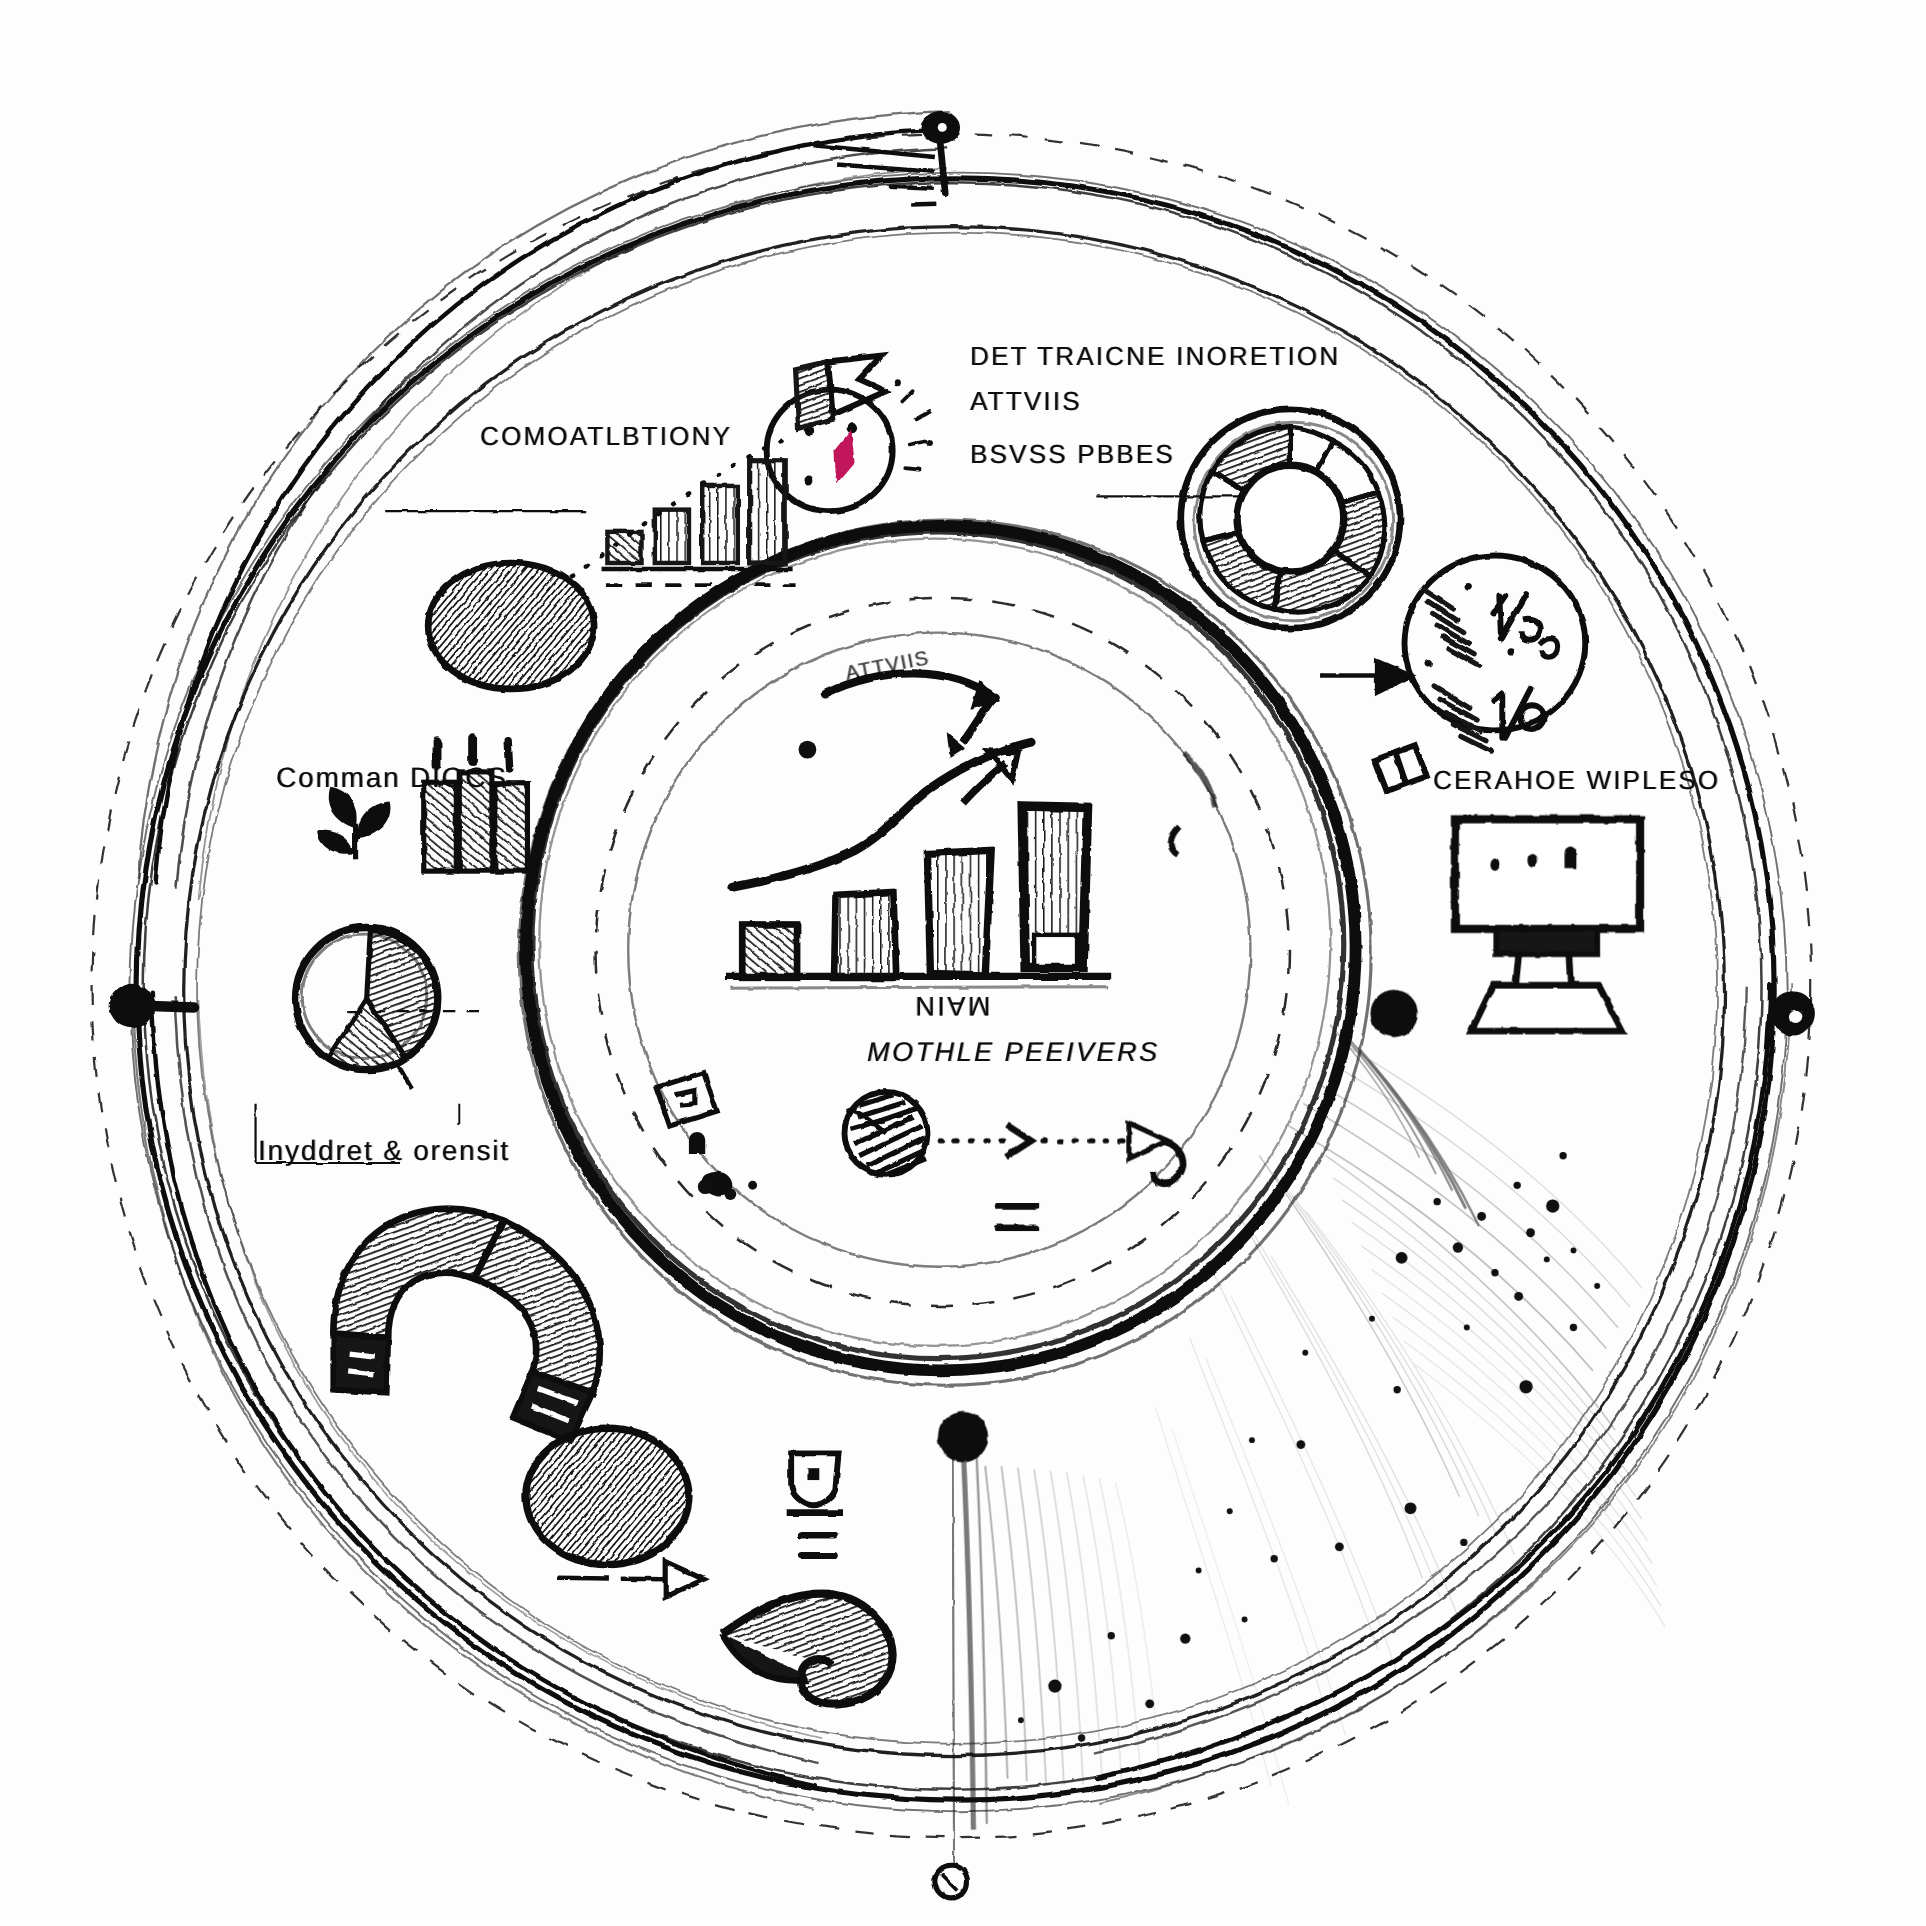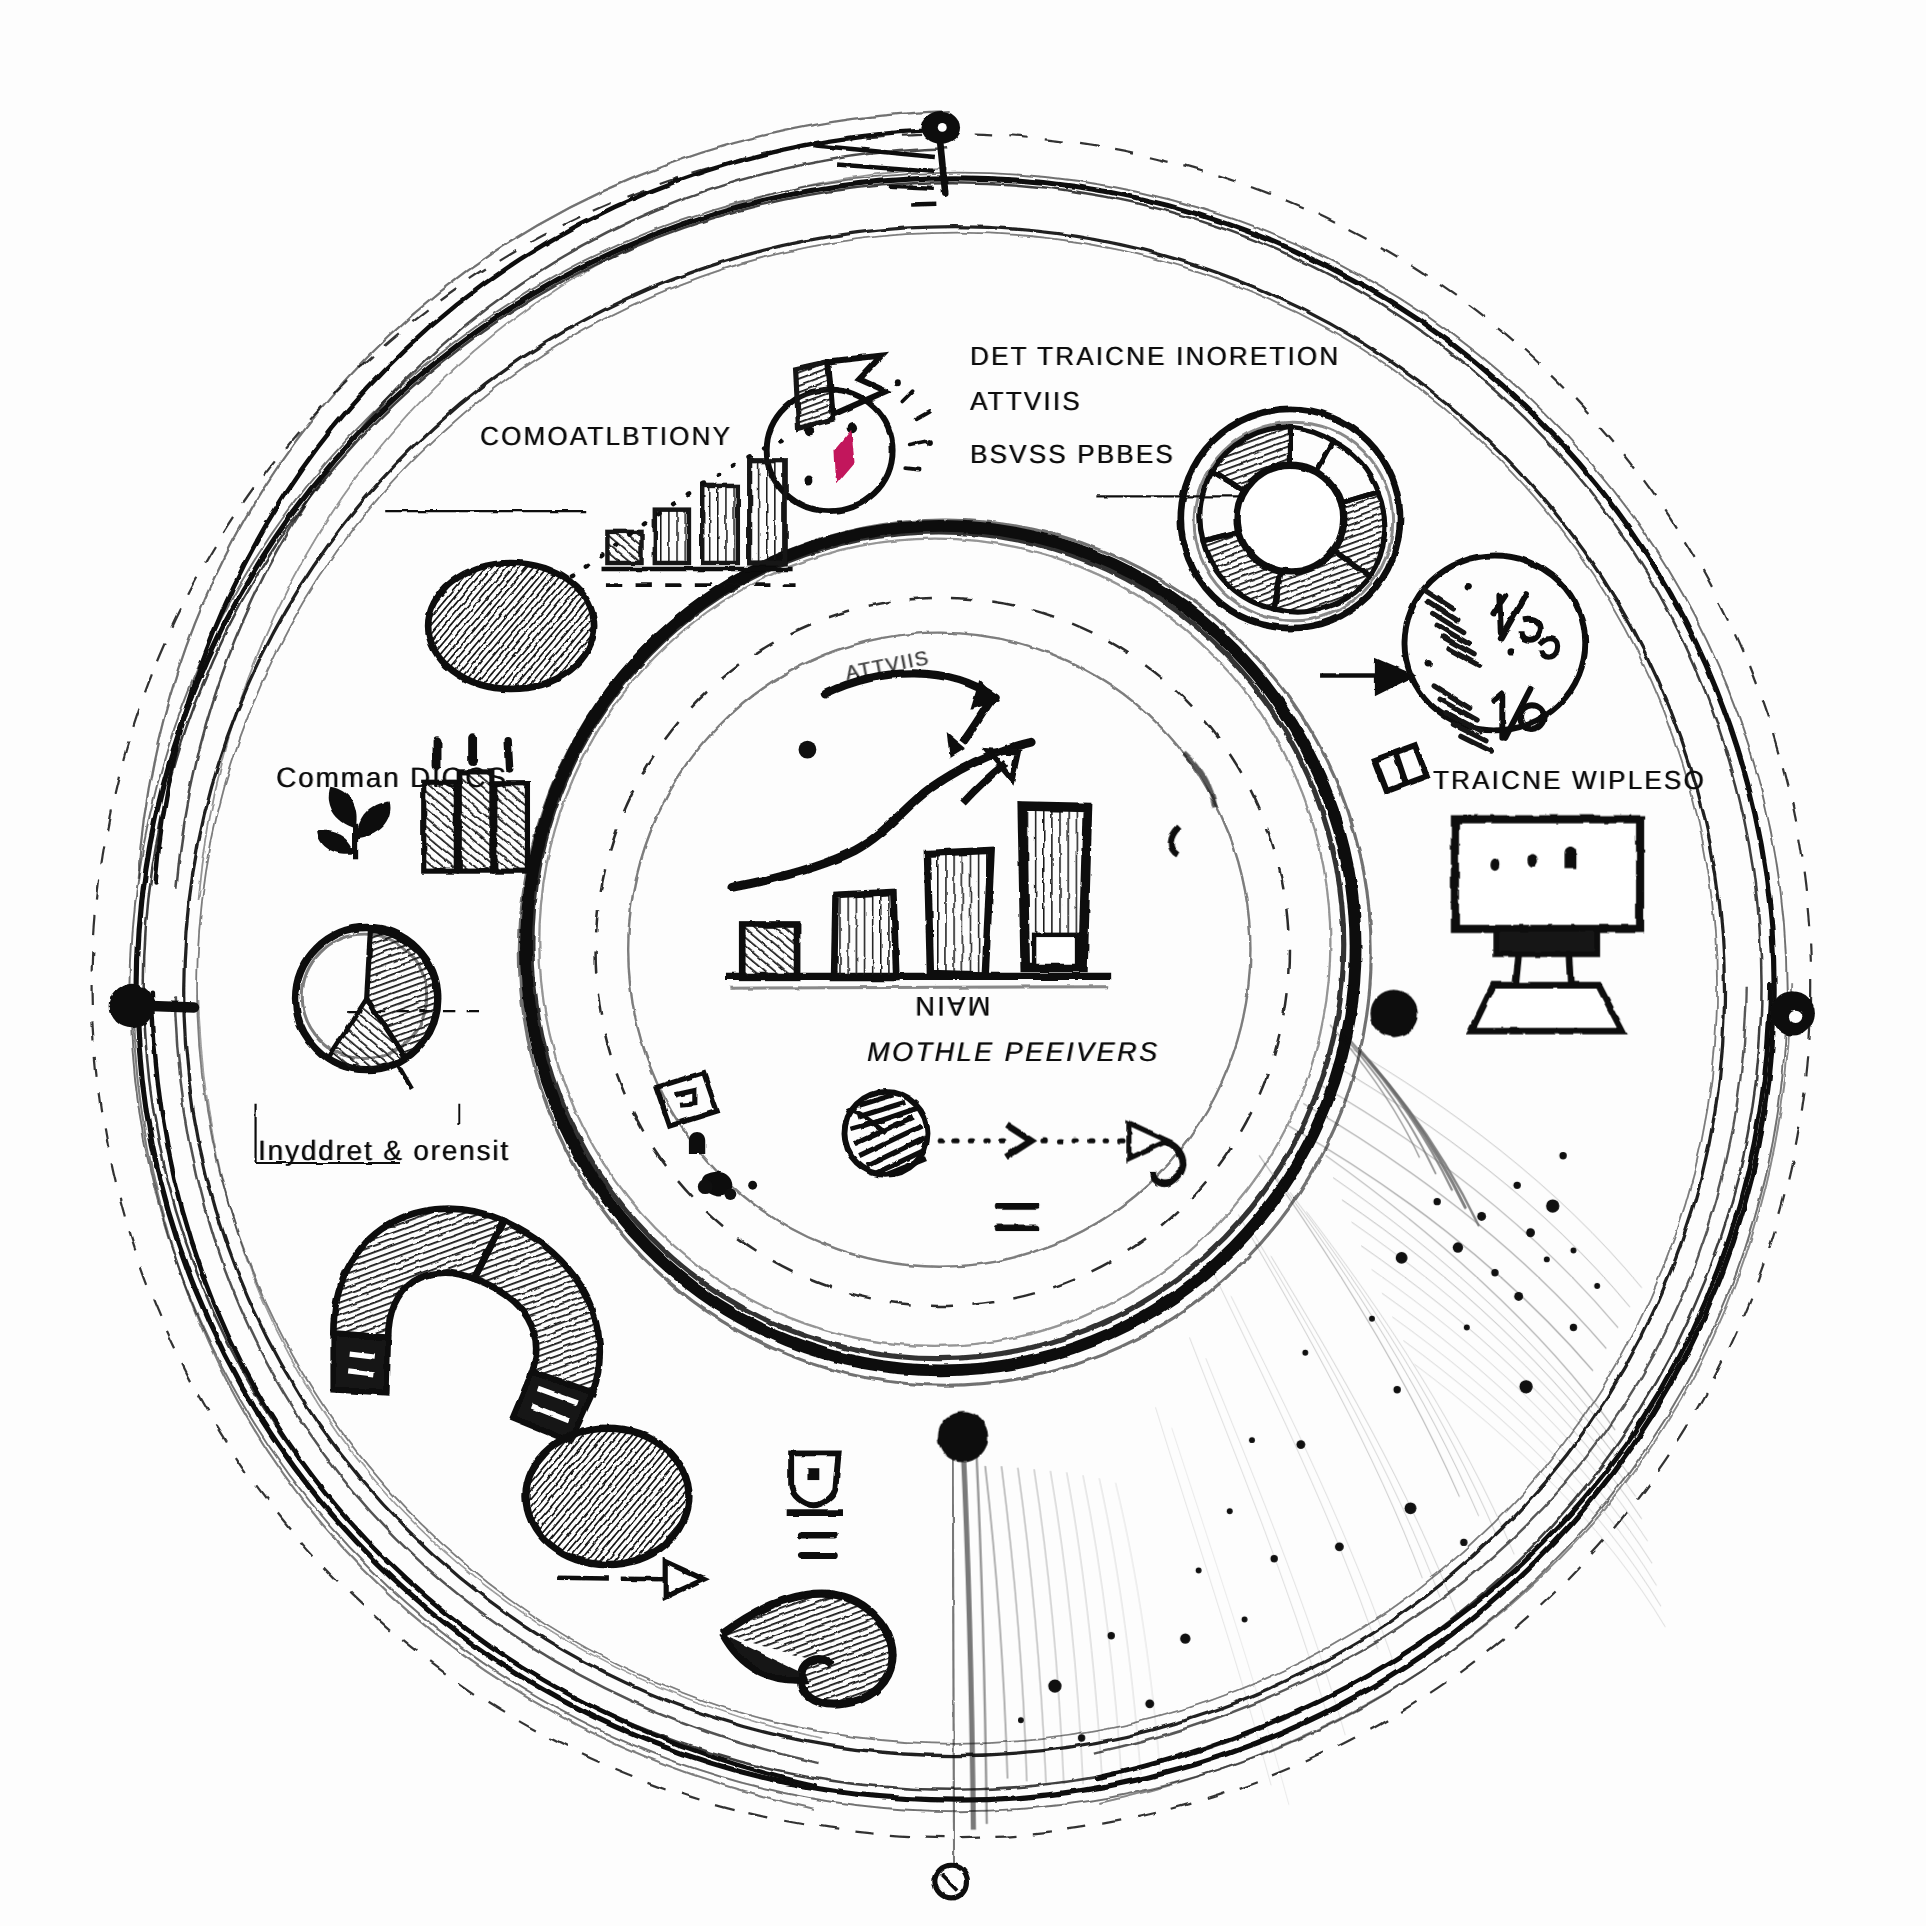--- a/index.html
+++ b/index.html
@@ -510,21 +510,21 @@
 <div class="lbl lbl-cap smudge blurry" style="left:480px; top:419px;">COMOATLBTIONY</div>
 
 <div class="lbl lbl-cap smudge blurry" style="left:970px; top:339px;">DET TRAICNE INORETION</div>
 <div class="lbl lbl-cap smudge blurry" style="left:970px; top:384px;">ATTVIIS</div>
 <div class="lbl lbl-cap smudge blurry" style="left:970px; top:437px;">BSVSS PBBES</div>
 
 <div class="lbl lbl-md smudge blurry" style="left:276px; top:759px;">Comman DIOCS</div>
 
 <div class="lbl lbl-md smudge blurry" style="left:258px; top:1132px;">Inyddret &amp; orensit</div>
 
-<div class="lbl lbl-cap smudge blurry" style="left:1433px; top:763px;">TRAICNE WIPLESO</div>
+<div class="lbl lbl-cap smudge blurry" style="left:1433px; top:763px;">CERAHOE WIPLESO</div>
 
 <div class="lbl lbl-ctr smudge blurry" style="left:913px; top:988px; transform: rotate(180deg);">MAIN</div>
 
 <div class="lbl lbl-ctr smudge blurry" style="left:867px; top:1034px;font-style:italic;">MOTHLE PEEIVERS</div>
 
 <div class="lbl lbl-sm smudge blurry" style="left:845px; top:653px; transform: rotate(-11deg); opacity:0.8;">ATTVIIS</div>
 
 </div>
 
 

